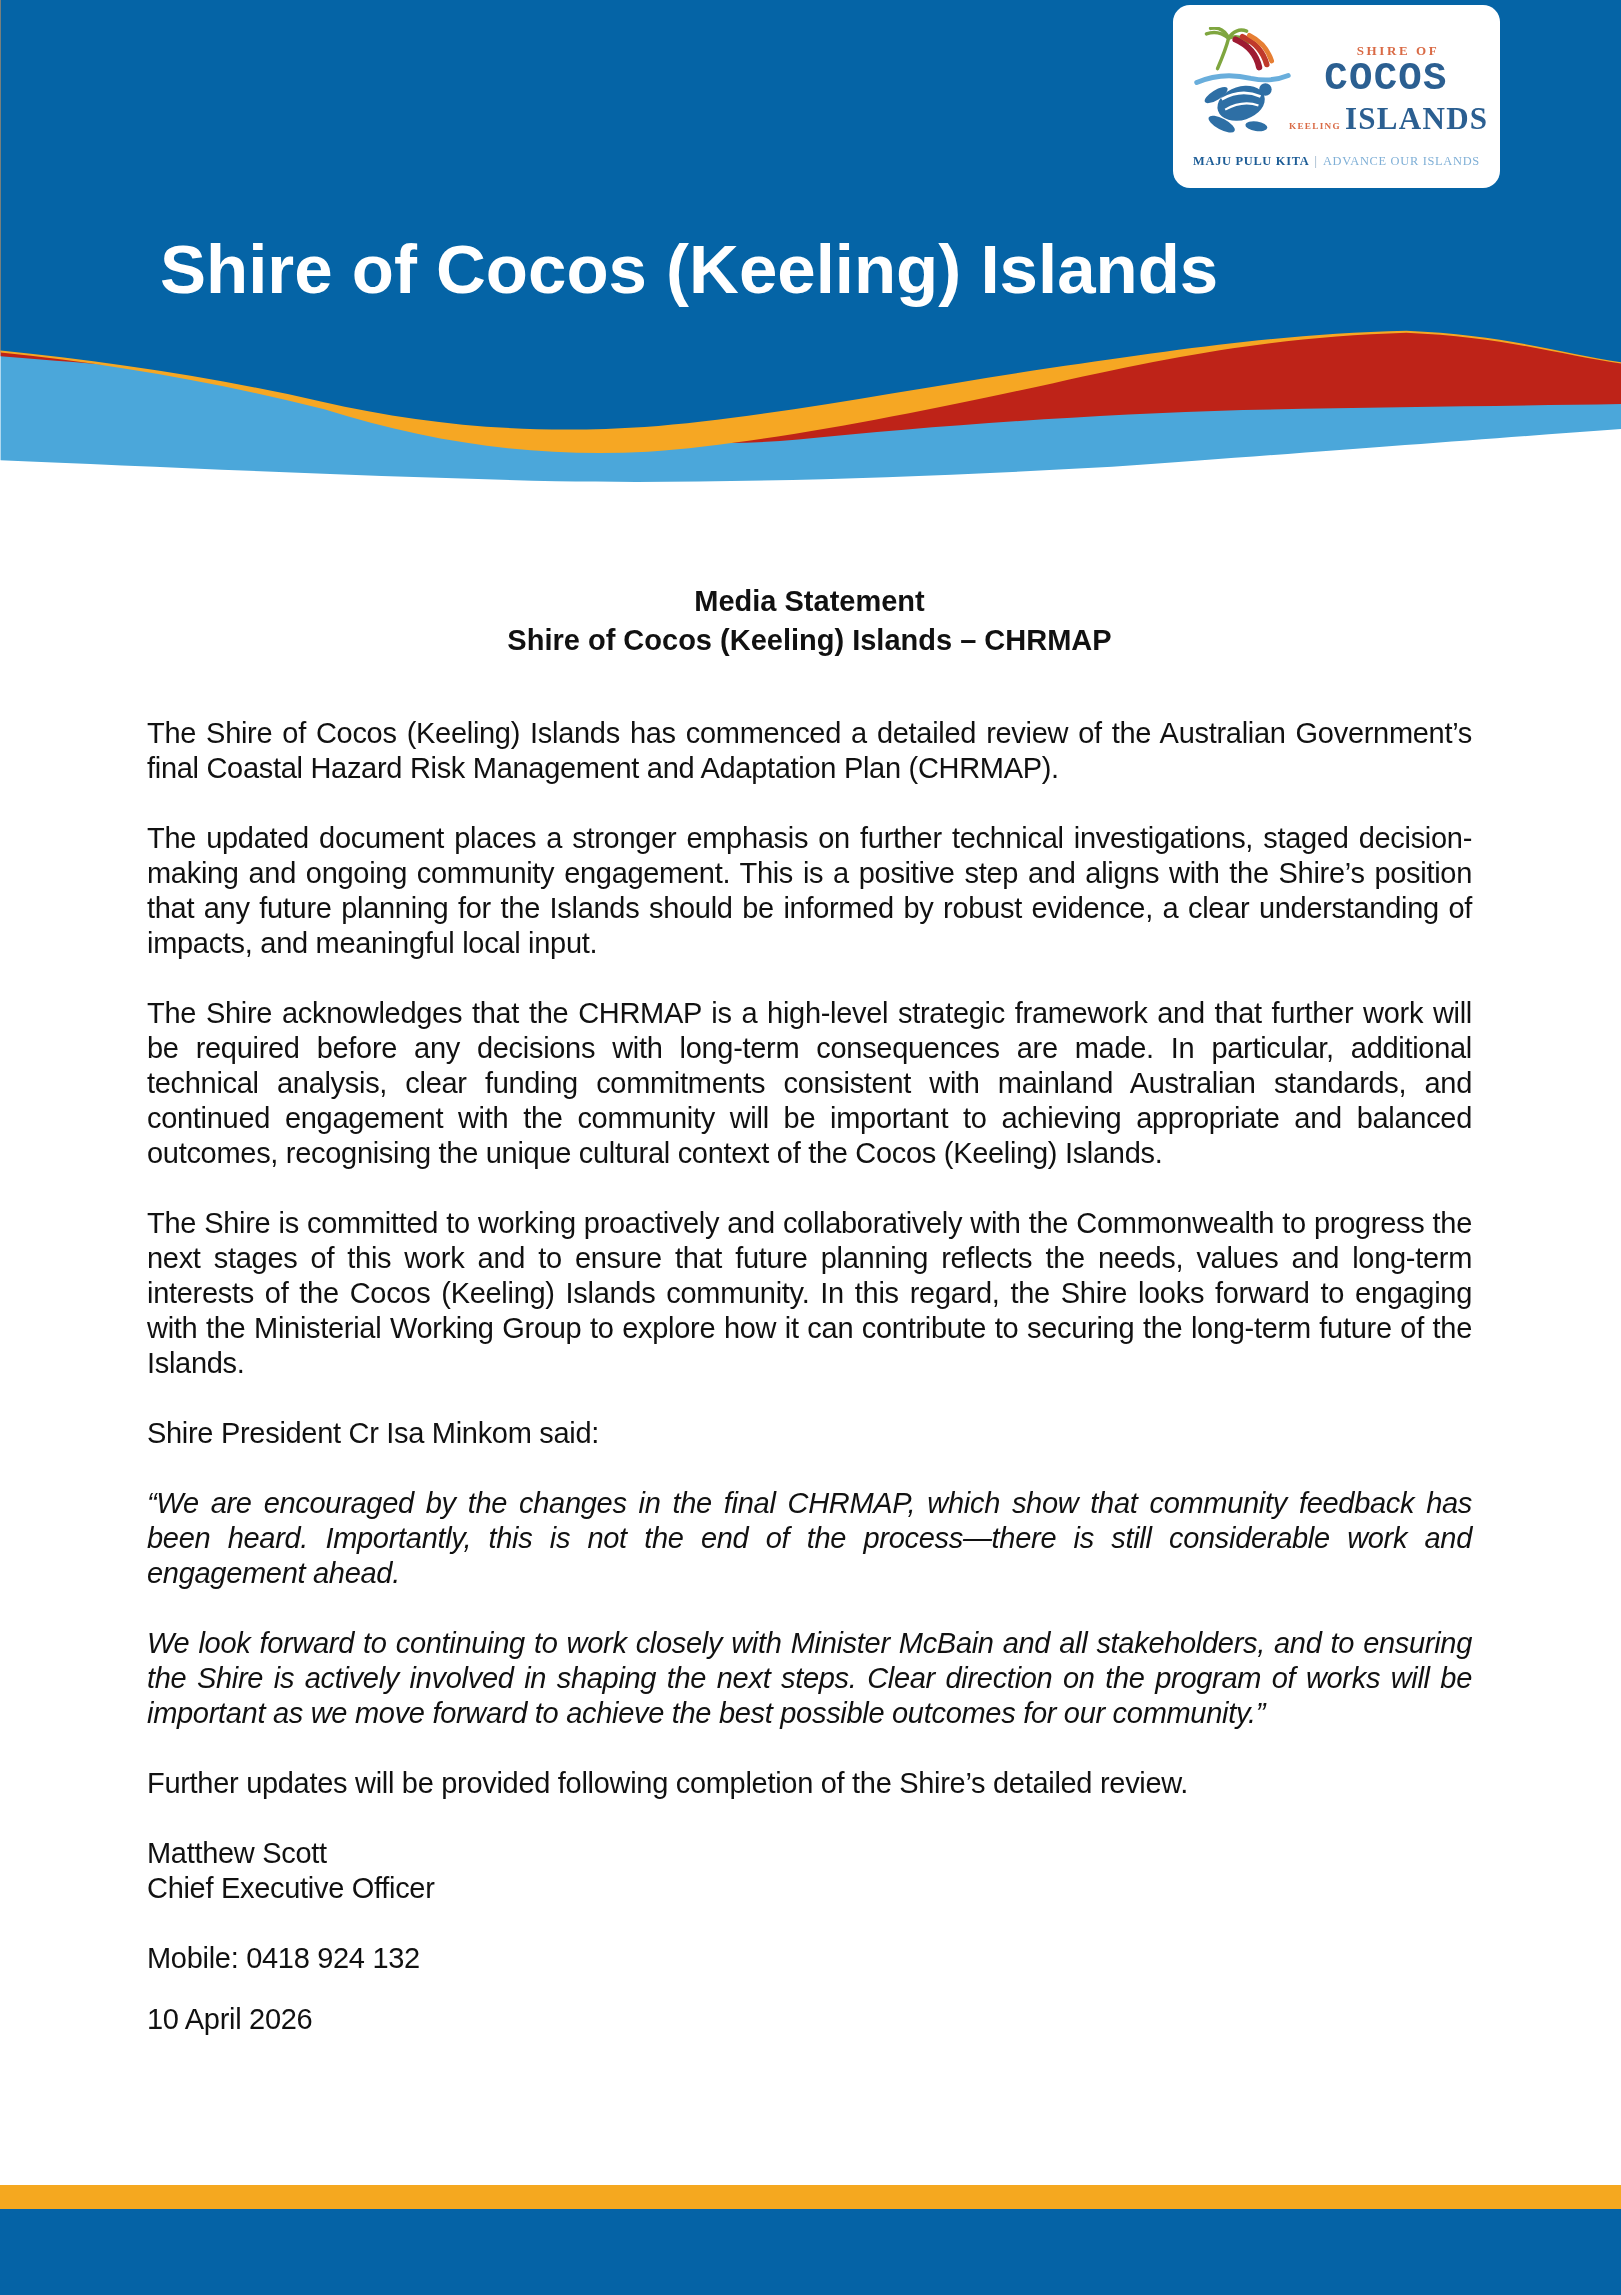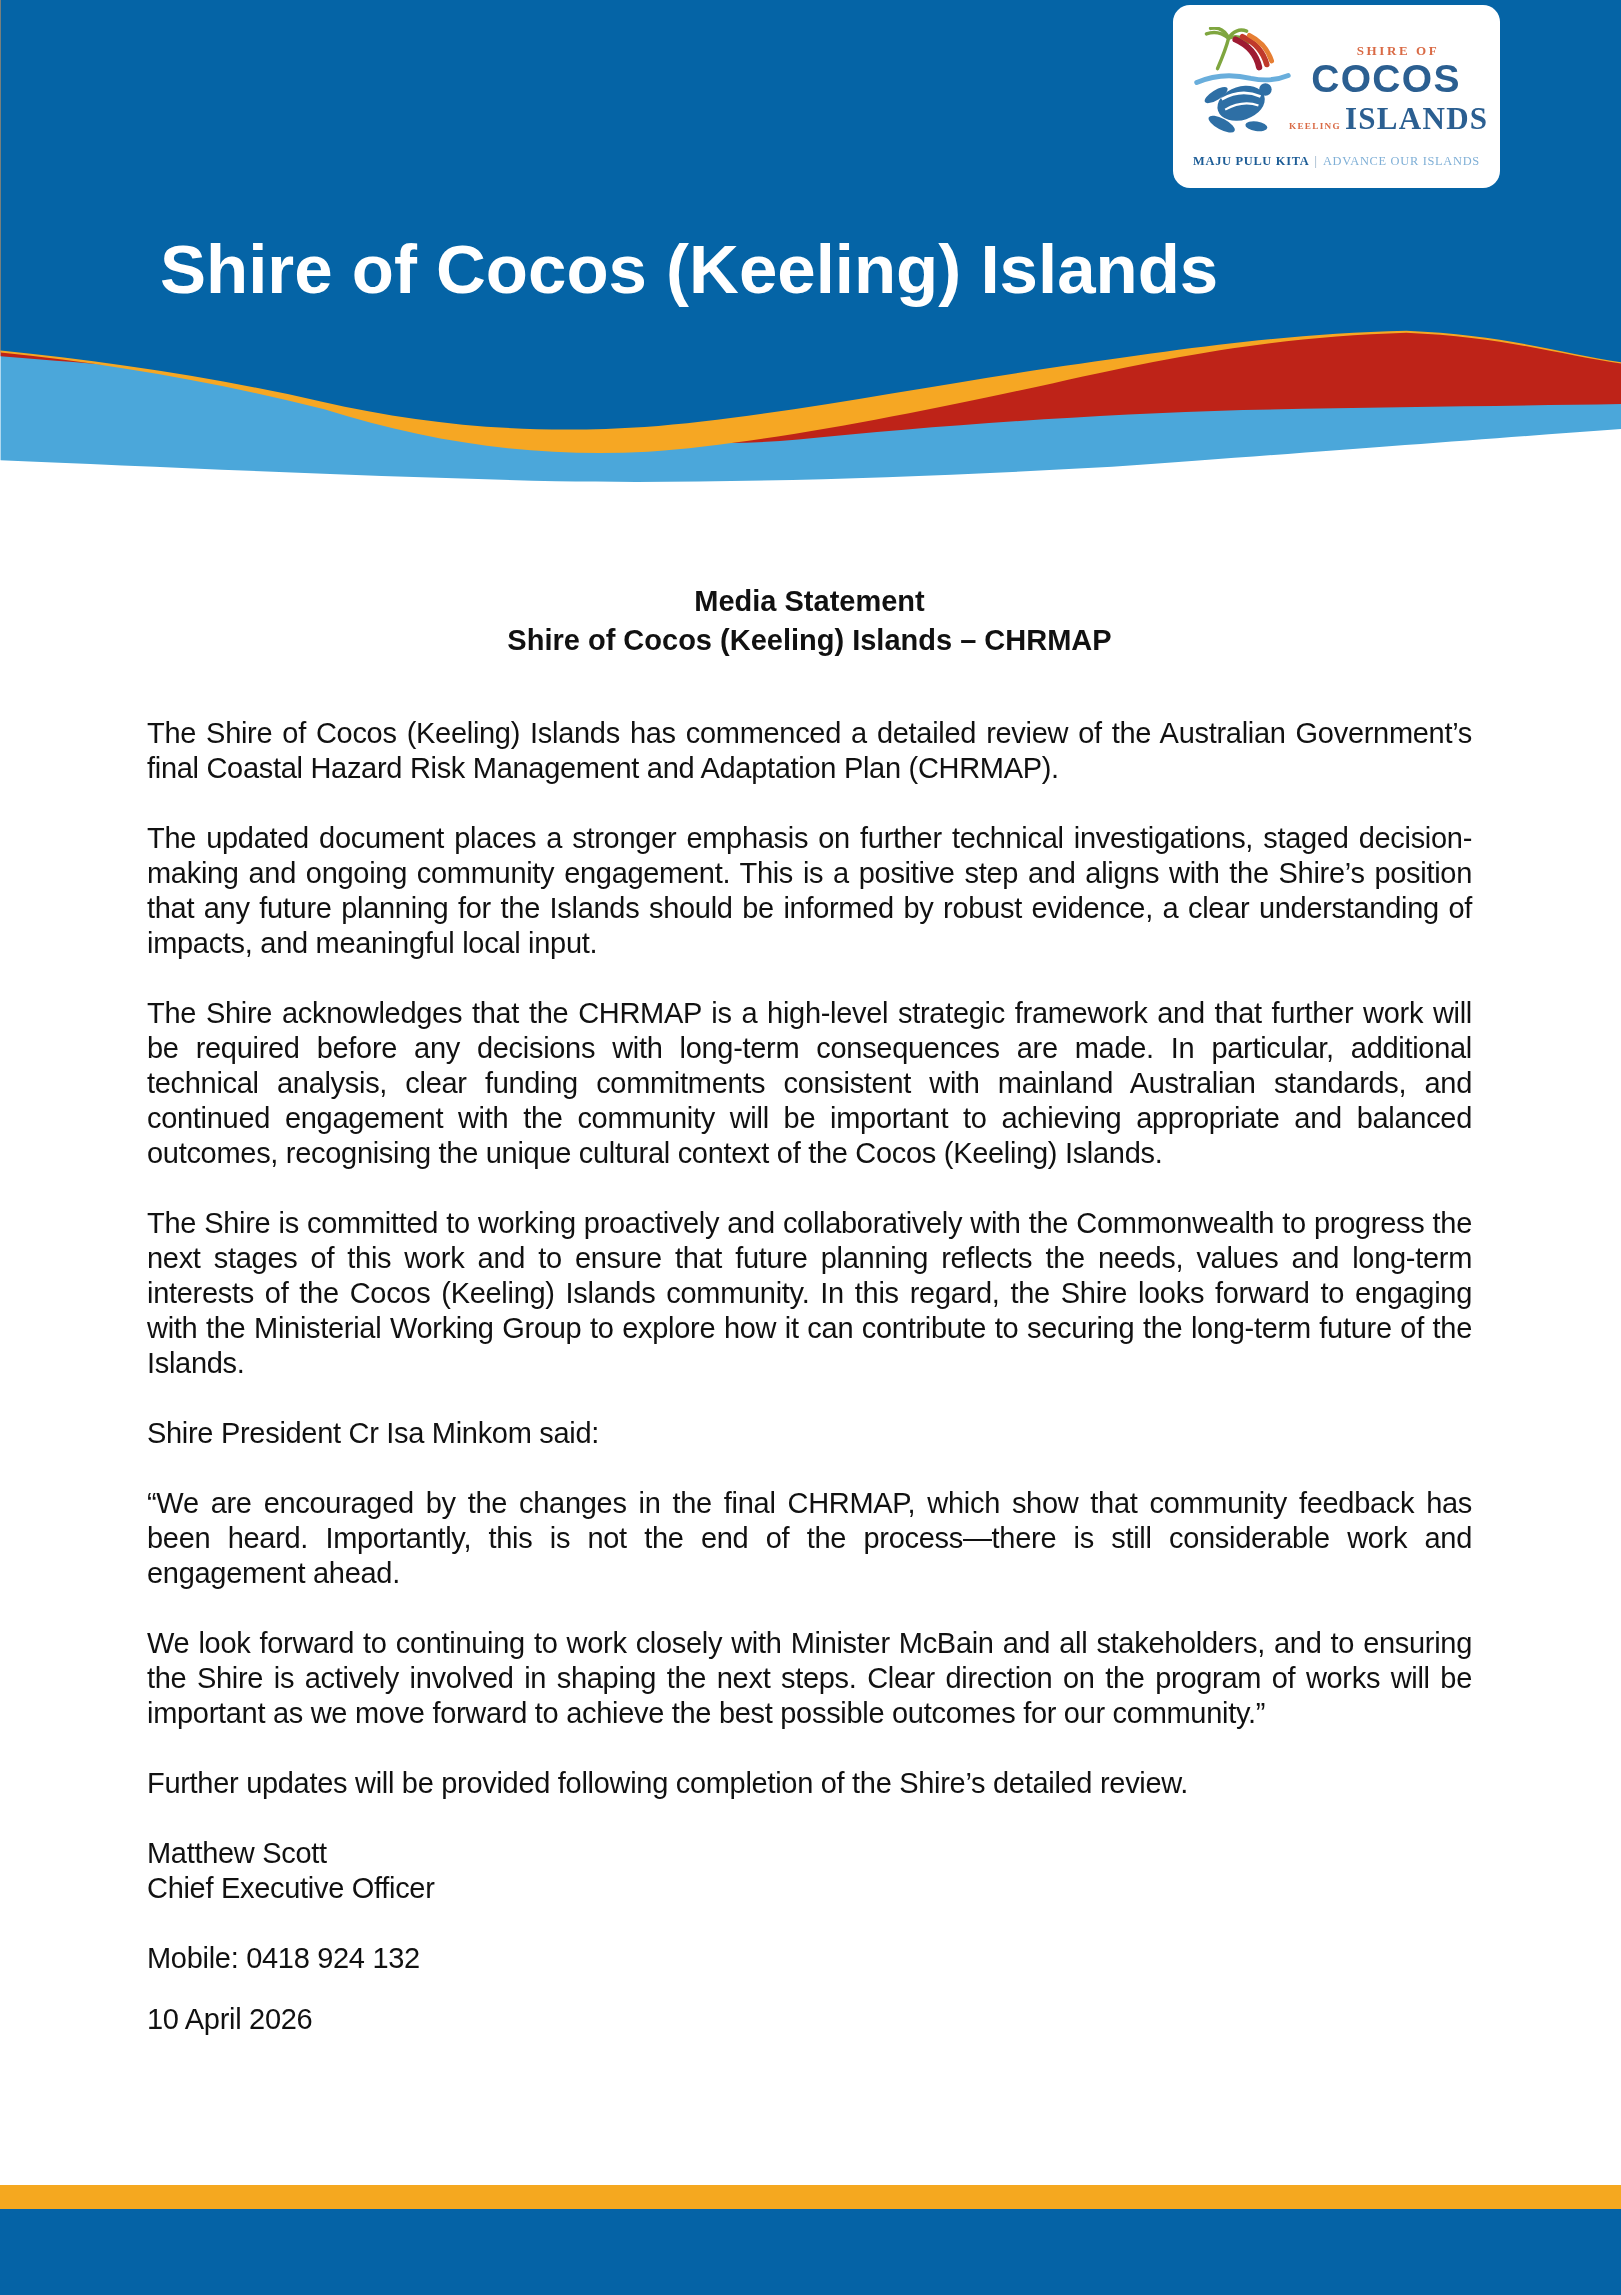--- a/index.html
+++ b/index.html
@@ -25,21 +25,21 @@
     background:#ffffff;border-radius:17px;
   }
   .logo-mark{position:absolute;left:14.4px;top:22px;width:111px;height:118px;}
   .logo-shireof{
     position:absolute;left:140px;top:38px;width:170px;text-align:center;
     font-family:"Liberation Serif", serif;font-weight:bold;
     font-size:13px;letter-spacing:2.6px;color:#D96A45;
   }
   .logo-cocos{
     position:absolute;left:124px;top:52px;width:178px;text-align:center;
-    font-family:Liberation Sans, sans-serif;font-weight:bold;
+    font-family:Liberation Mono, monospace;font-weight:bold;
     font-size:39px;letter-spacing:1.3px;color:#2B5F91;
   }
   .logo-row2{
     position:absolute;left:116px;top:96px;width:190px;text-align:center;
     white-space:nowrap;
   }
   .logo-keeling{
     font-family:"Liberation Serif", serif;font-weight:bold;
     font-size:9.2px;letter-spacing:1.3px;color:#D96A45;
     vertical-align:baseline;margin-right:3.9px;
@@ -61,21 +61,21 @@
     position:absolute;left:147px;top:582px;width:1325px;
   }
   .doc-heading{
     text-align:center;font-weight:bold;font-size:29px;line-height:39px;
     margin:0 0 56px 0;
   }
   .content p{
     font-size:29px;line-height:35px;letter-spacing:-0.3px;
     text-align:justify;margin:0 0 35px 0;
   }
-  .content p.quote{}
+  .content p.quote{font-style:italic;}
   .content p.tight{margin:0;}
   .sig-block{margin:0;}
   .mobile-line{margin-top:35px !important;}
   .date-line{margin-top:26px !important;}
   
   .footer-orange{
     position:absolute;left:0;bottom:86px;width:100%;height:24px;
     background:#F5A81F;
   }
   .footer-blue{

